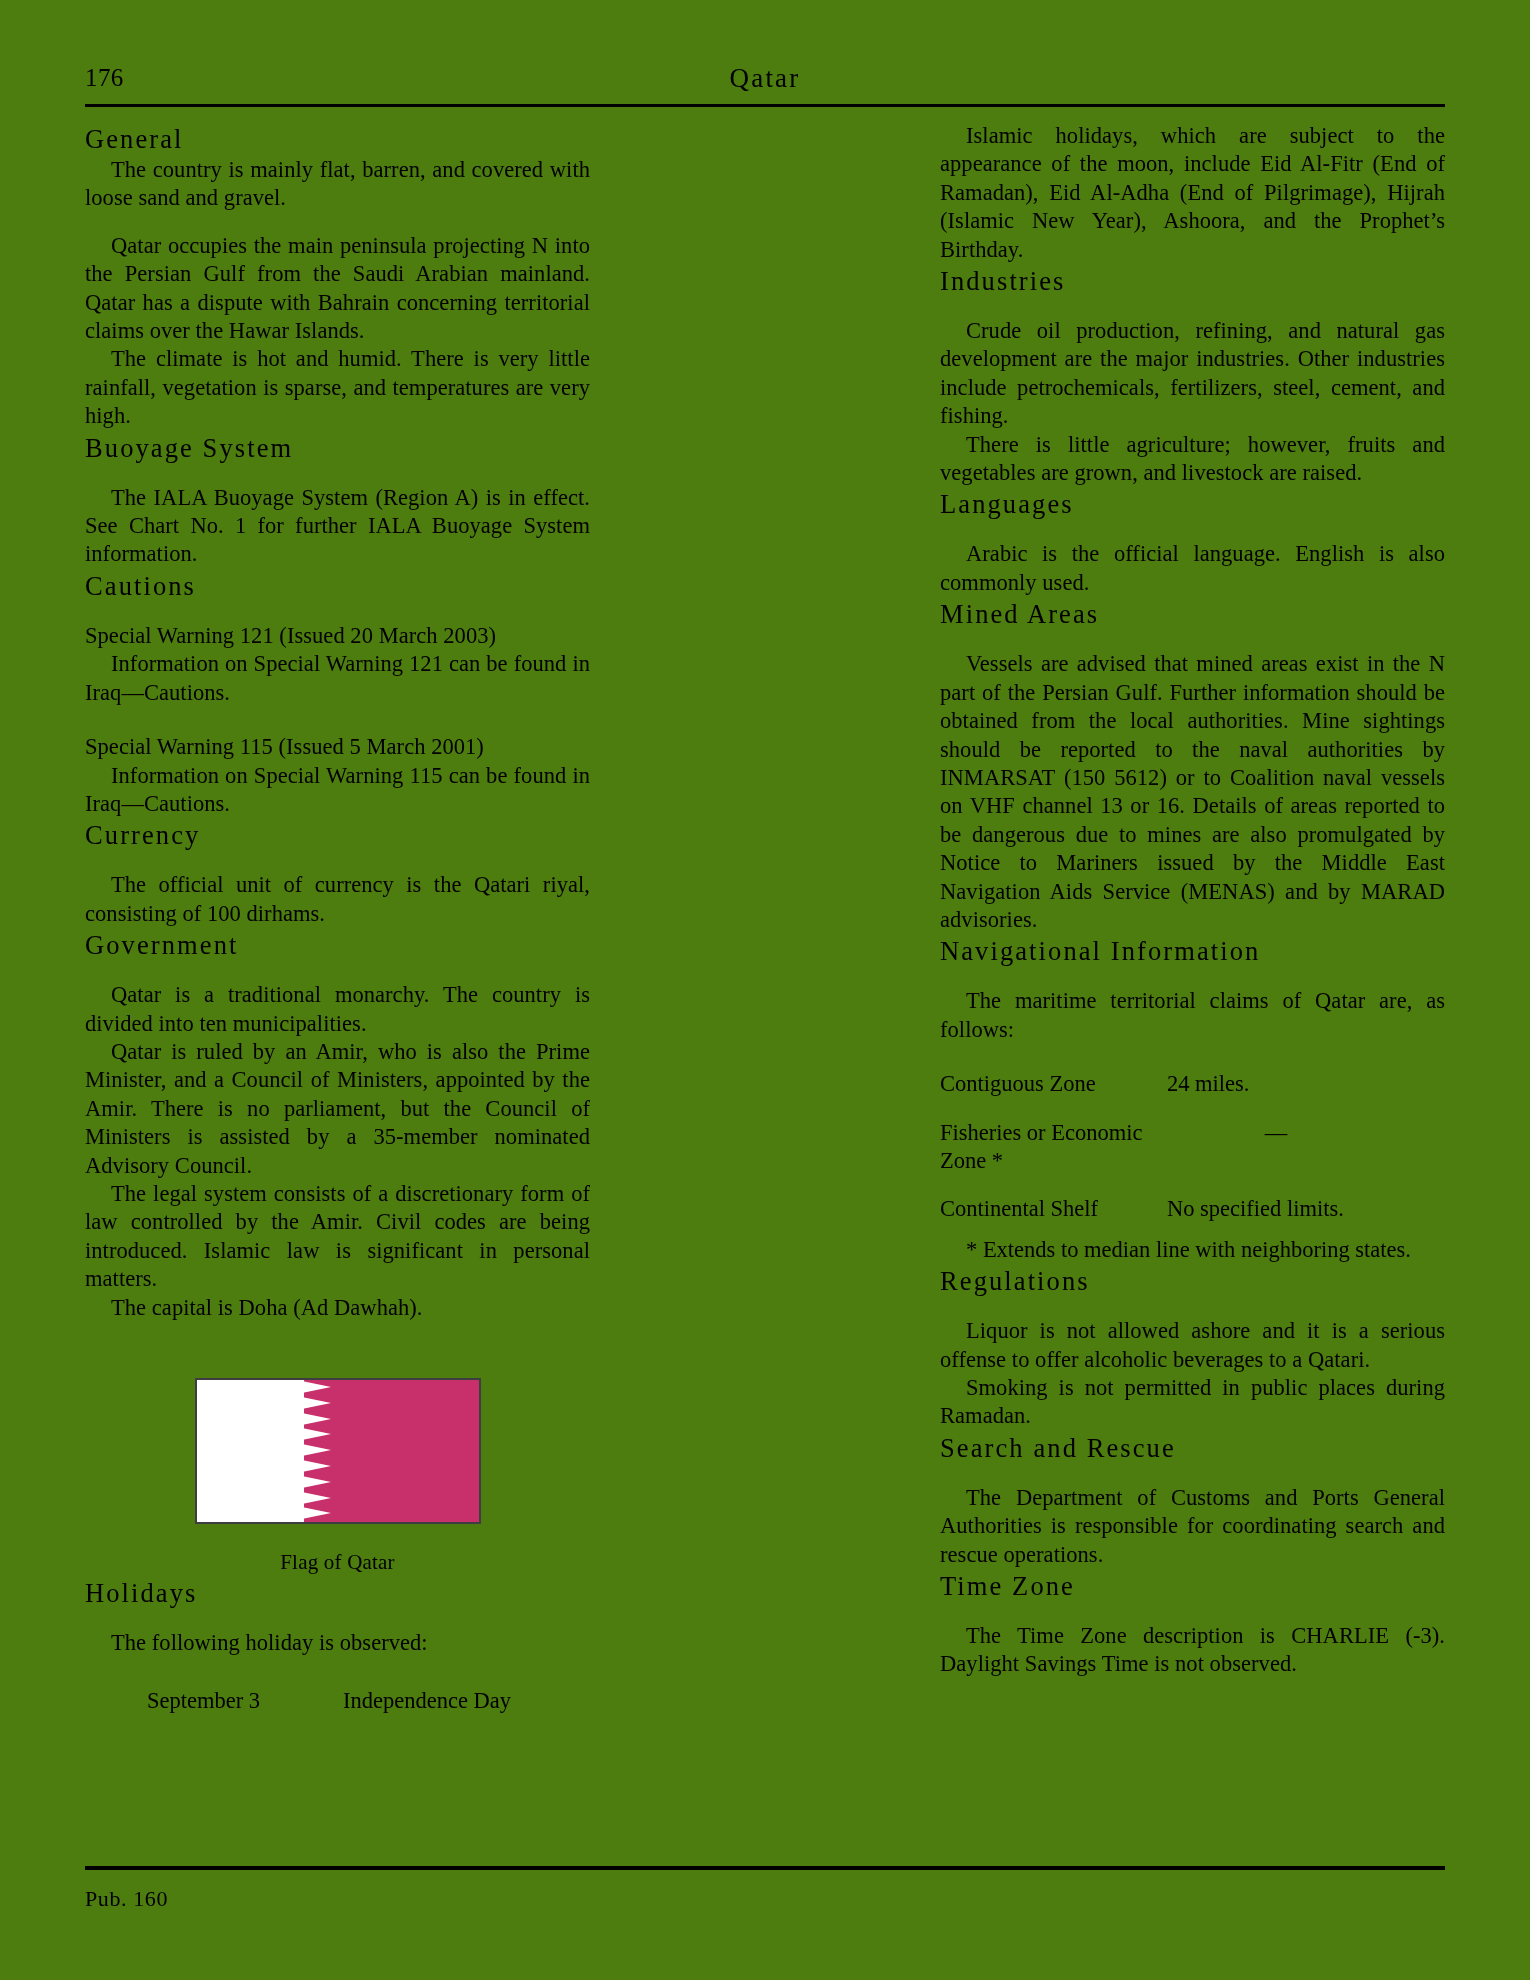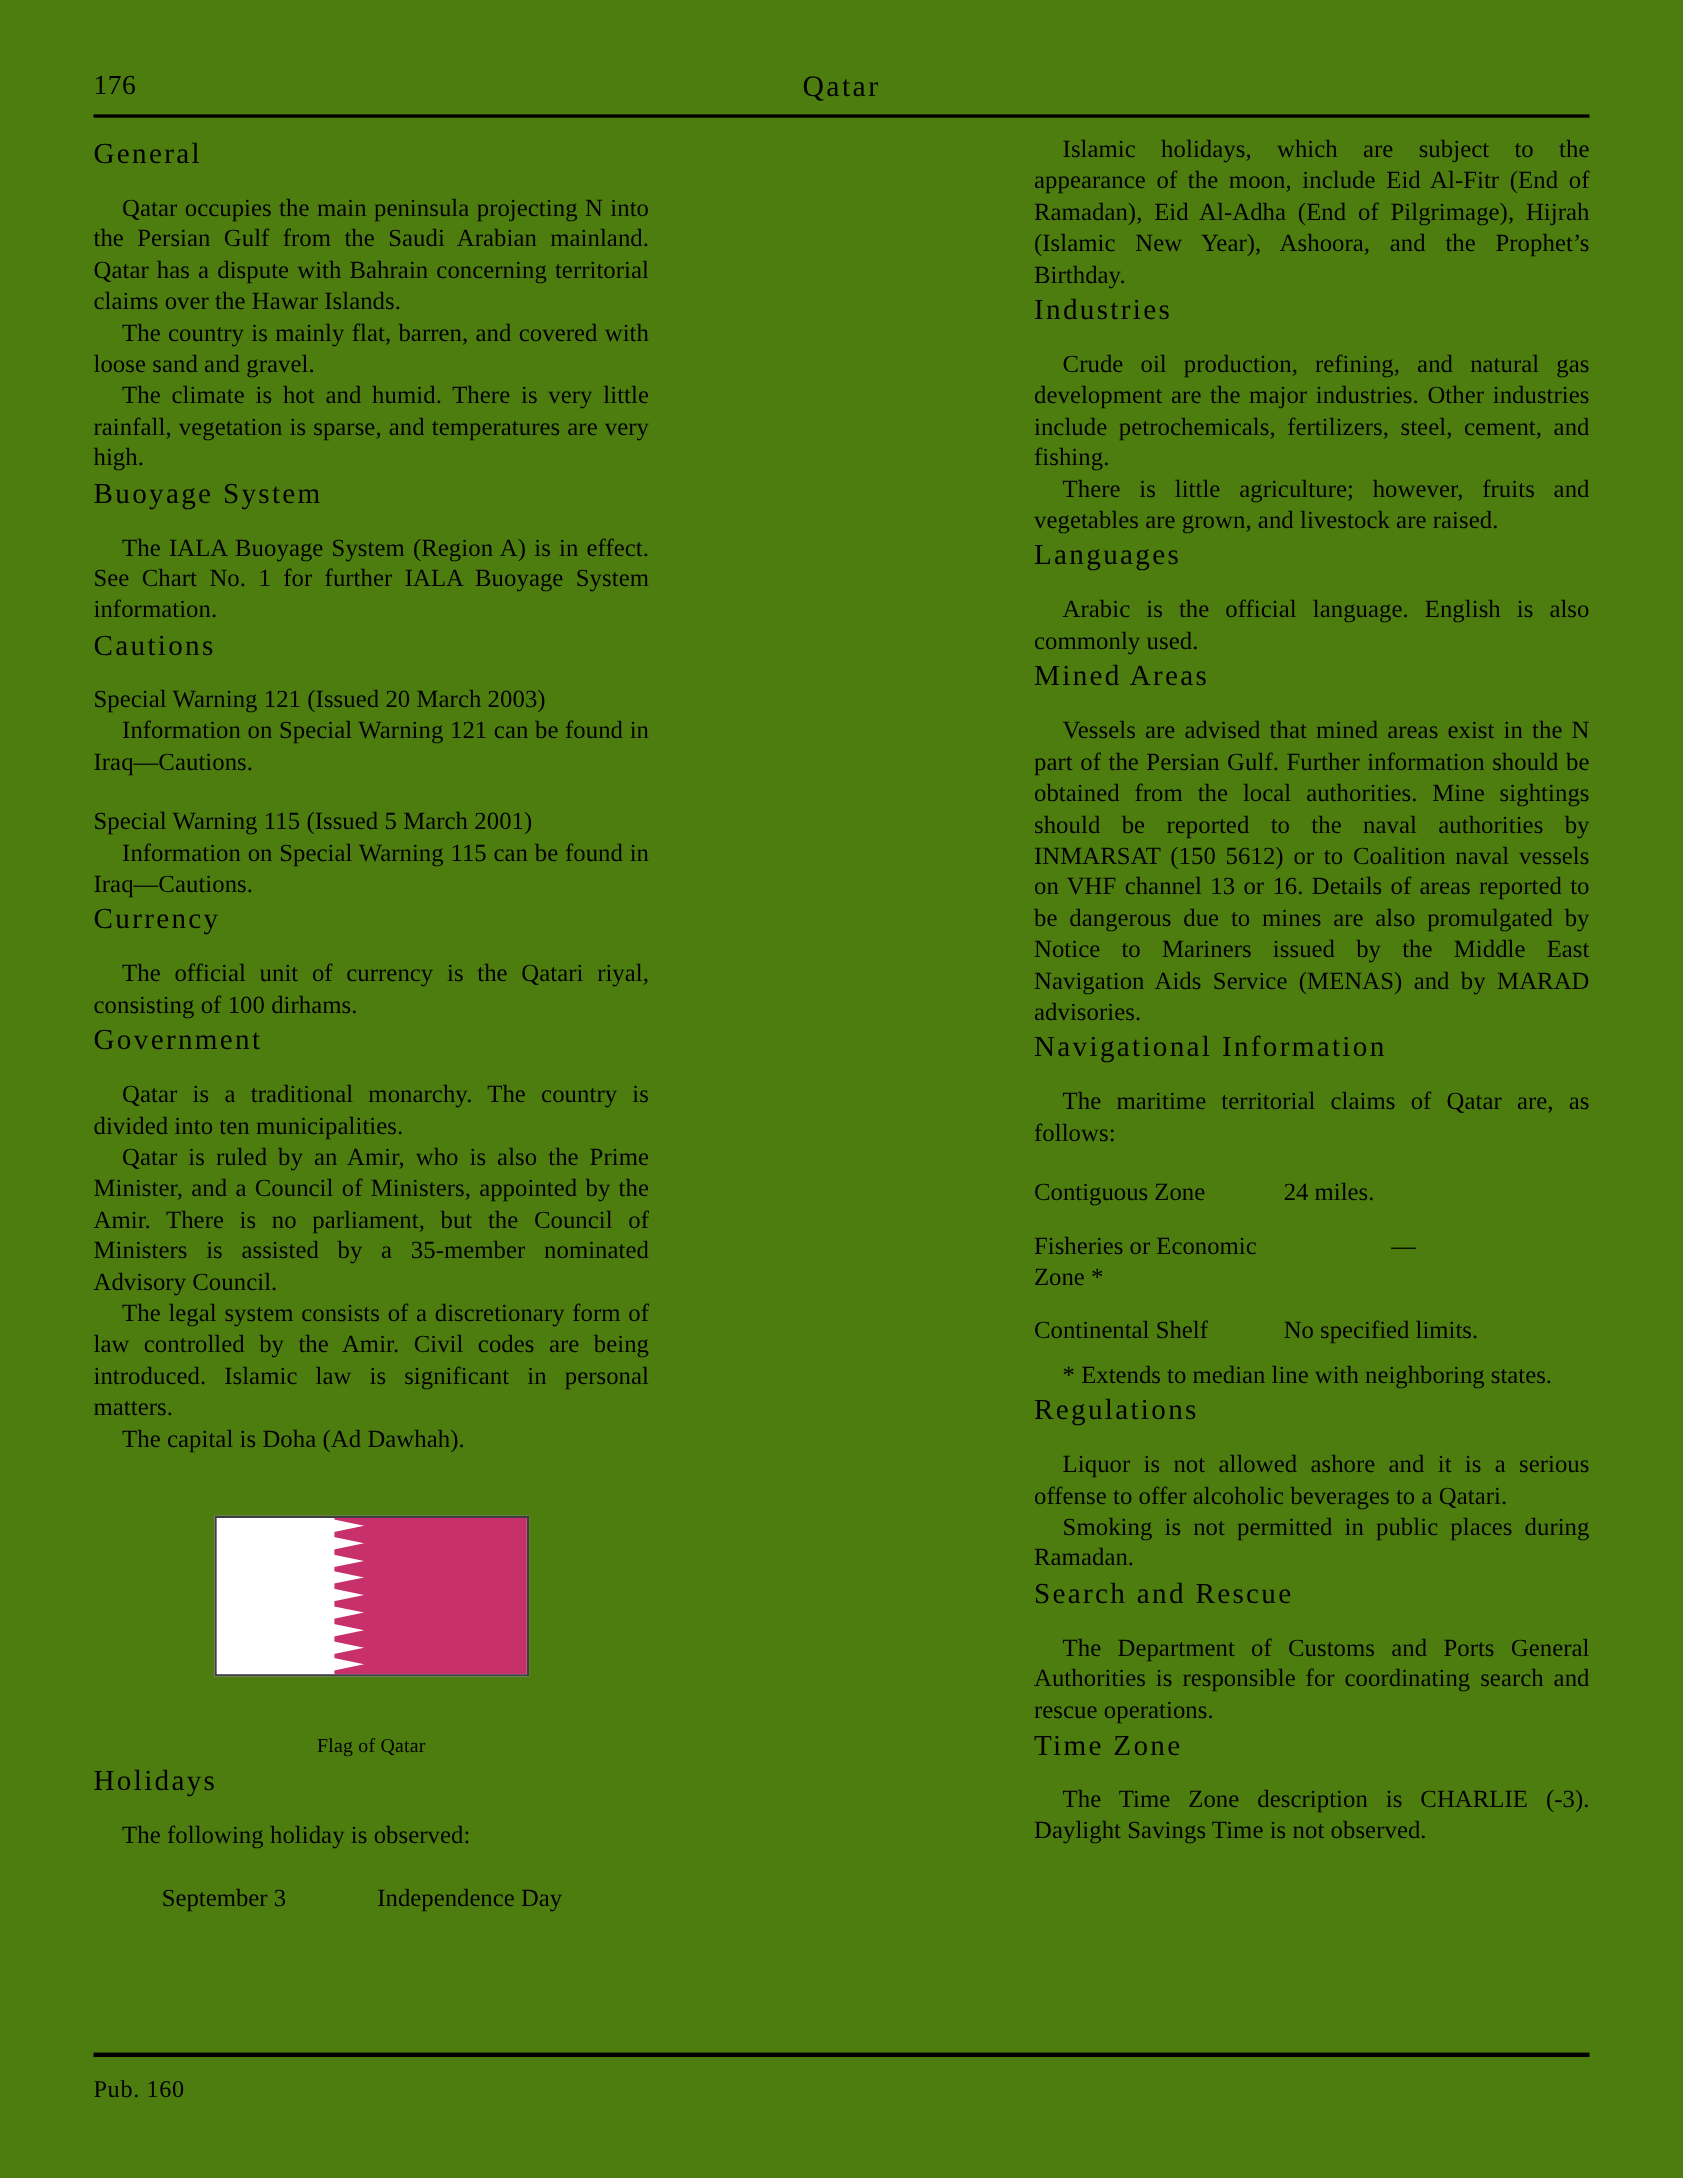--- a/index.html
+++ b/index.html
@@ -190,44 +190,44 @@
   .tooth {
     position: absolute;
     left: 0;
     width: 0;
     height: 0;
     border-top: 7.9px solid transparent;
     border-bottom: 7.9px solid transparent;
     border-left: 34px solid #ffffff;
   }
   .flag-caption {
-    margin-top: 44px;
-    font-size: 18px;
+    margin-top: 20px;
+    font-size: 21px;
     line-height: 28px;
     letter-spacing: 0.2px;
   }
 </style>
 </head>
 <body>
 
 <div class="page">
 
   <div class="header">
     <div class="folio">176</div>
     <div class="running-title">Qatar</div>
   </div>
   <div class="rule-top"></div>
 
   <div class="columns">
 
     <div class="col">
 
       <h2 class="sec sec-first">General</h2>
+      <p class="body indent">The country is mainly flat, barren, and covered with loose sand and gravel.</p>
       <p class="body indent after-head">Qatar occupies the main peninsula projecting N into the Persian Gulf from the Saudi Arabian mainland. Qatar has a dispute with Bahrain concerning territorial claims over the Hawar Islands.</p>
-      <p class="body indent">The country is mainly flat, barren, and covered with loose sand and gravel.</p>
       <p class="body indent">The climate is hot and humid. There is very little rainfall, vegetation is sparse, and temperatures are very high.</p>
 
       <h2 class="sec sec-gap-lg">Buoyage System</h2>
       <p class="body indent after-head">The IALA Buoyage System (Region A) is in effect. See Chart No. 1 for further IALA Buoyage System information.</p>
 
       <h2 class="sec sec-gap-lg">Cautions</h2>
 
       <p class="body noindent after-head">Special Warning 121 (Issued 20 March 2003)</p>
       <p class="body indent">Information on Special Warning 121 can be found in Iraq—Cautions.</p>
       <div class="blockgap"></div>

